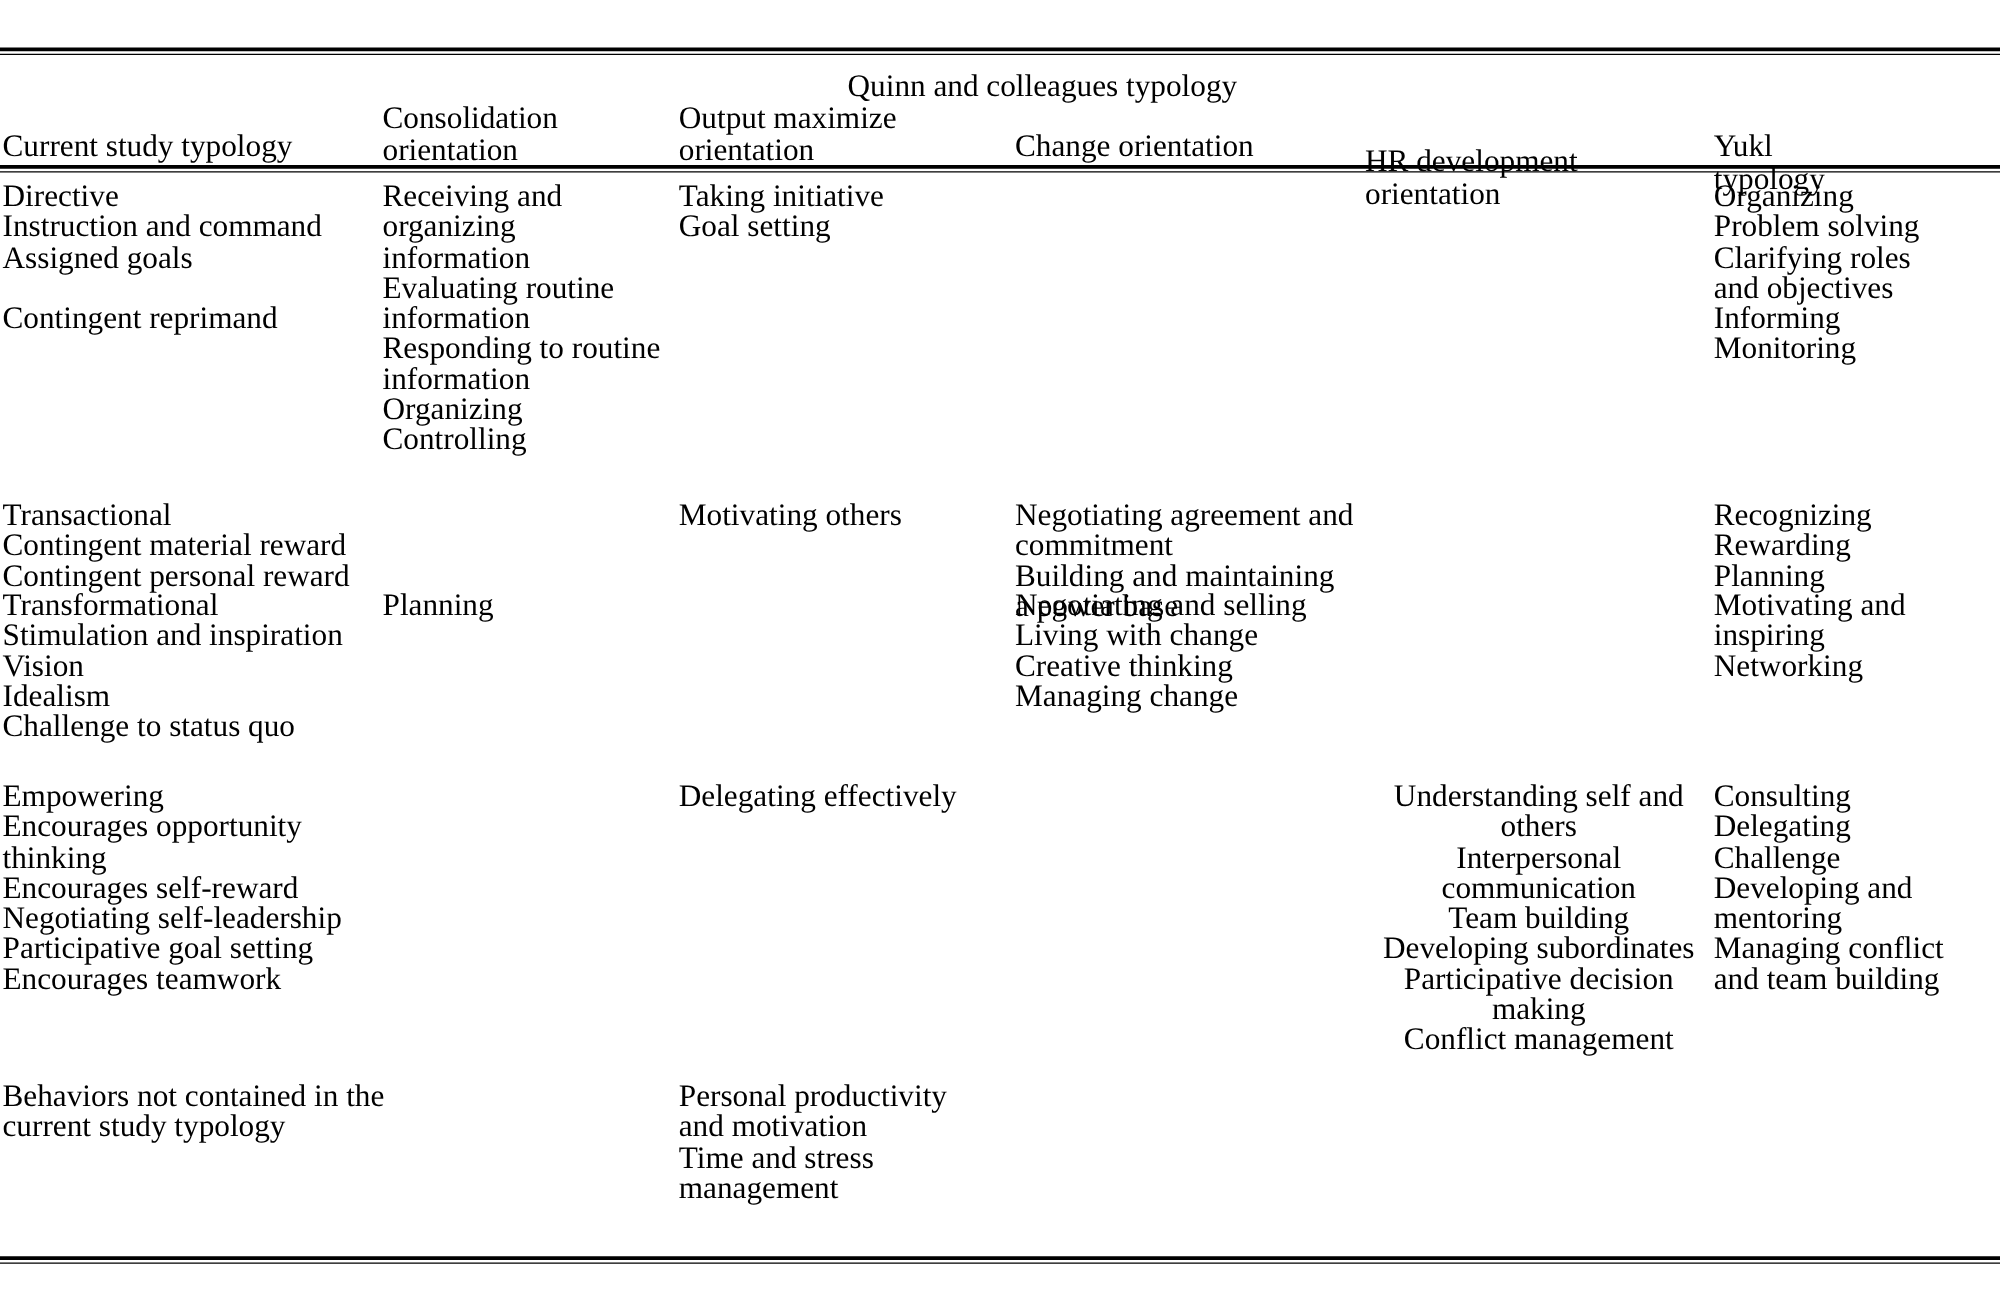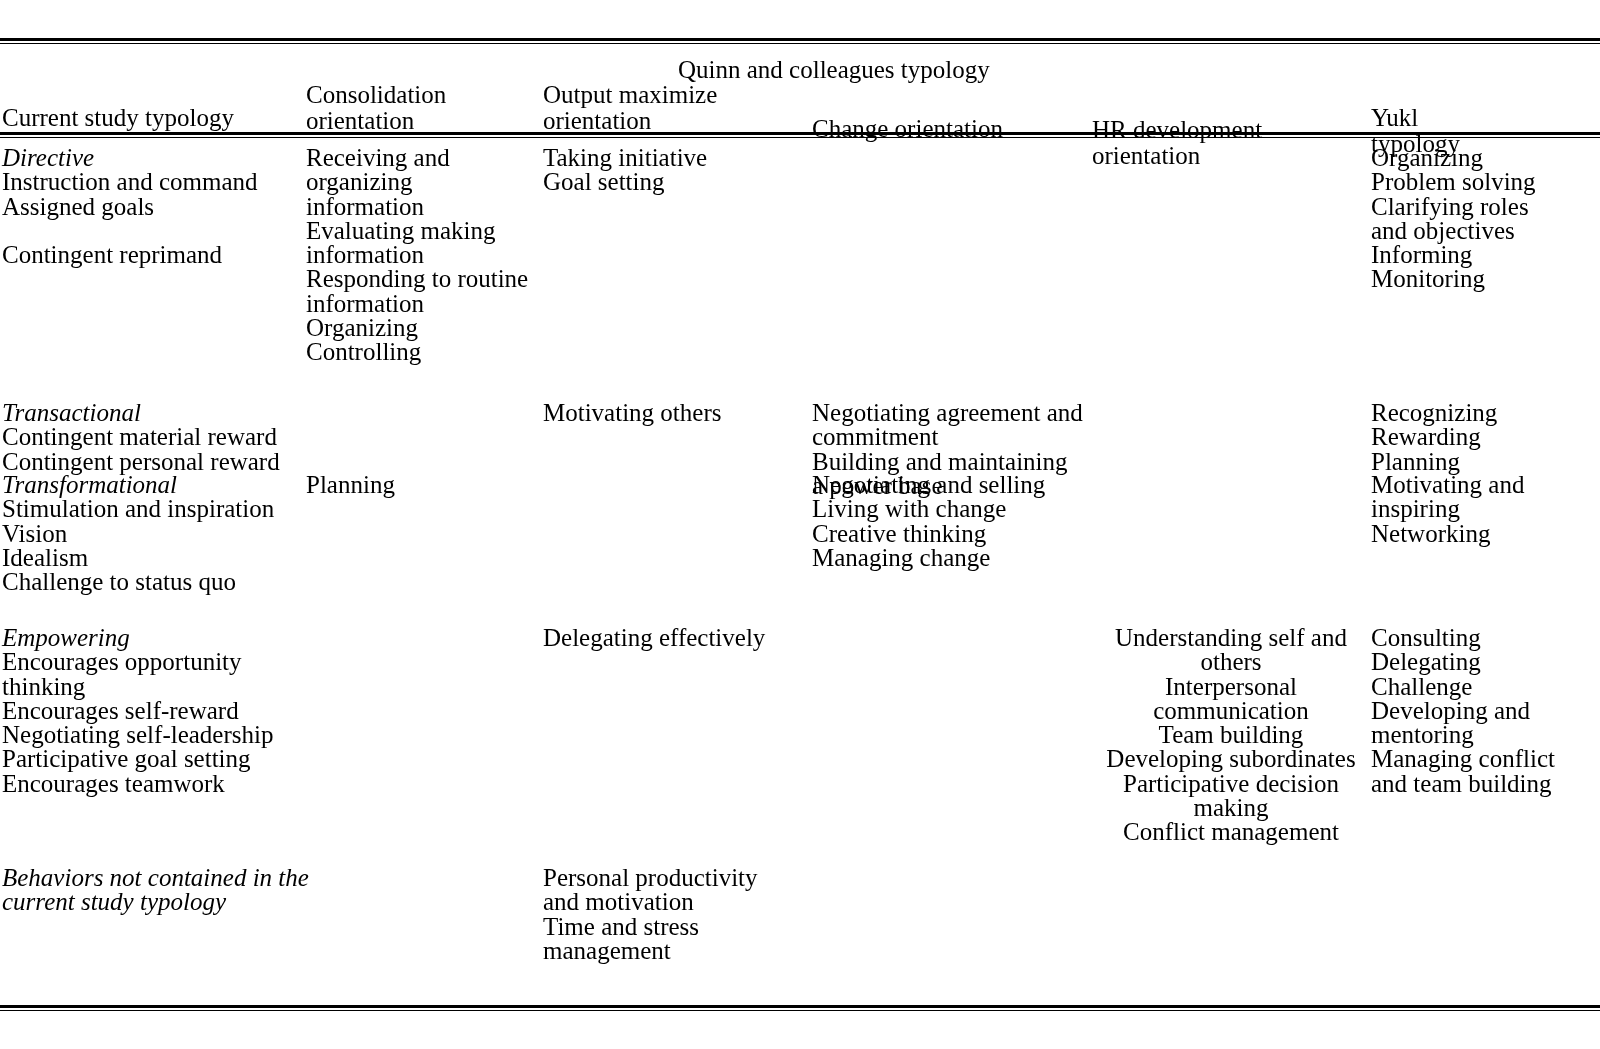--- a/index.html
+++ b/index.html
@@ -49,21 +49,21 @@
 
   
   .colhead {
     position: absolute;
     font-size: 25px;
     line-height: 26px;
   }
   .ch-1 { left: 2px;    top: 105px; }
   .ch-2 { left: 306px;  top: 82px;  }
   .ch-3 { left: 543px;  top: 82px;  }
-  .ch-4 { left: 812px;  top: 105px; margin-top: 11px; }
+  .ch-4 { left: 812px;  top: 105px; }
   .ch-5 { left: 1092px; top: 82px; margin-top: 35px;  }
   .ch-6 { left: 1371px; top: 105px; }
 
   
   .body-area {
     position: absolute;
     top: 146px;
     left: 0;
     width: 1600px;
   }
@@ -78,21 +78,20 @@
     line-height: 24.3px;
   }
   .c1 { left: 2px;    width: 300px;  }
   .c2 { left: 306px;  width: 235px;  }
   .c3 { left: 543px;  width: 267px;  }
   .c4 { left: 812px;  width: 278px;  }
   .c5 { left: 1092px; width: 278px; text-align: center;  }
   .c6 { left: 1371px; width: 227px;  }
 
   .group-label {
-    font-style: italic;
     display: block;
     white-space: nowrap;
   }
   .entry {
     display: block;
   }
   .entry.blank {
     height: 24.3px;
   }
 </style>
@@ -137,21 +136,21 @@
           <span class="group-label">Directive</span>
           <span class="entry">Instruction and command</span>
           <span class="entry">Assigned goals</span>
           <span class="entry blank">&nbsp;</span>
           <span class="entry">Contingent reprimand</span>
         </div>
         <div class="cell c2">
           <span class="entry">Receiving and</span>
           <span class="entry">organizing</span>
           <span class="entry">information</span>
-          <span class="entry">Evaluating making</span>
+          <span class="entry">Evaluating routine</span>
           <span class="entry">information</span>
           <span class="entry">Responding to routine</span>
           <span class="entry">information</span>
           <span class="entry">Organizing</span>
           <span class="entry">Controlling</span>
         </div>
         <div class="cell c3">
           <span class="entry">Taking initiative</span>
           <span class="entry">Goal setting</span>
         </div>

